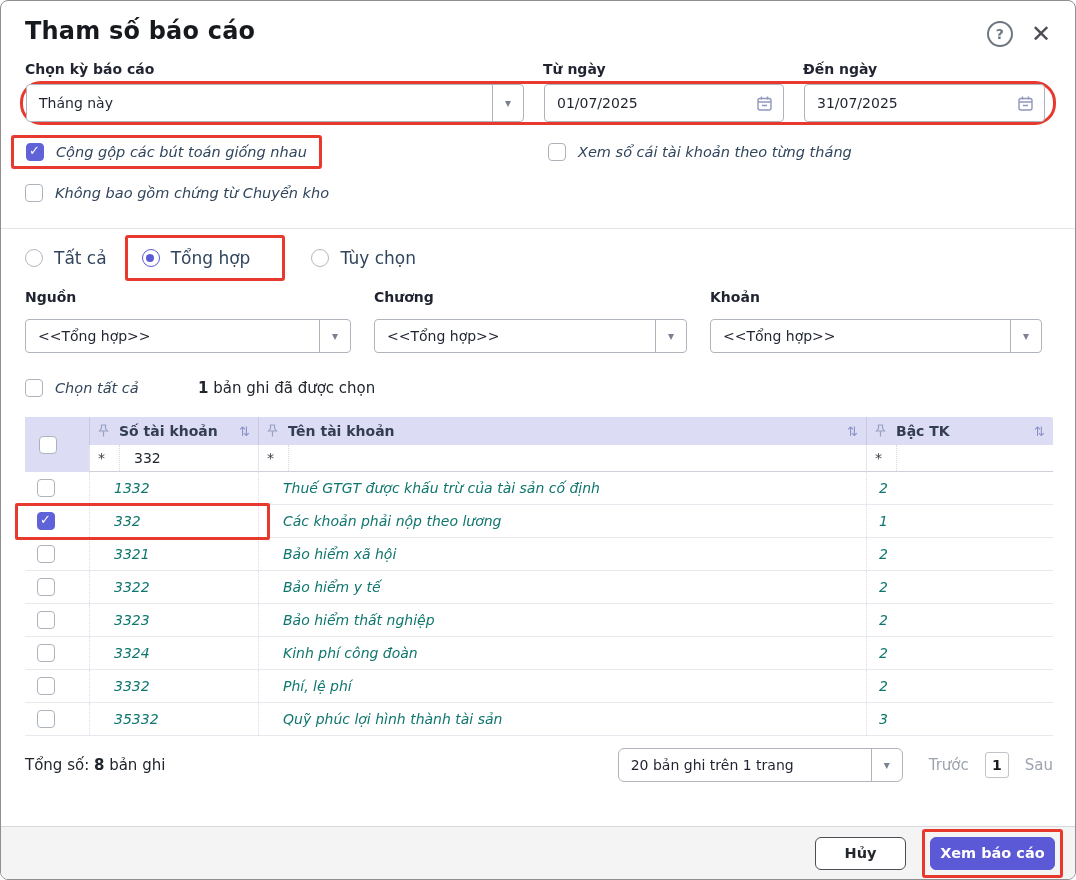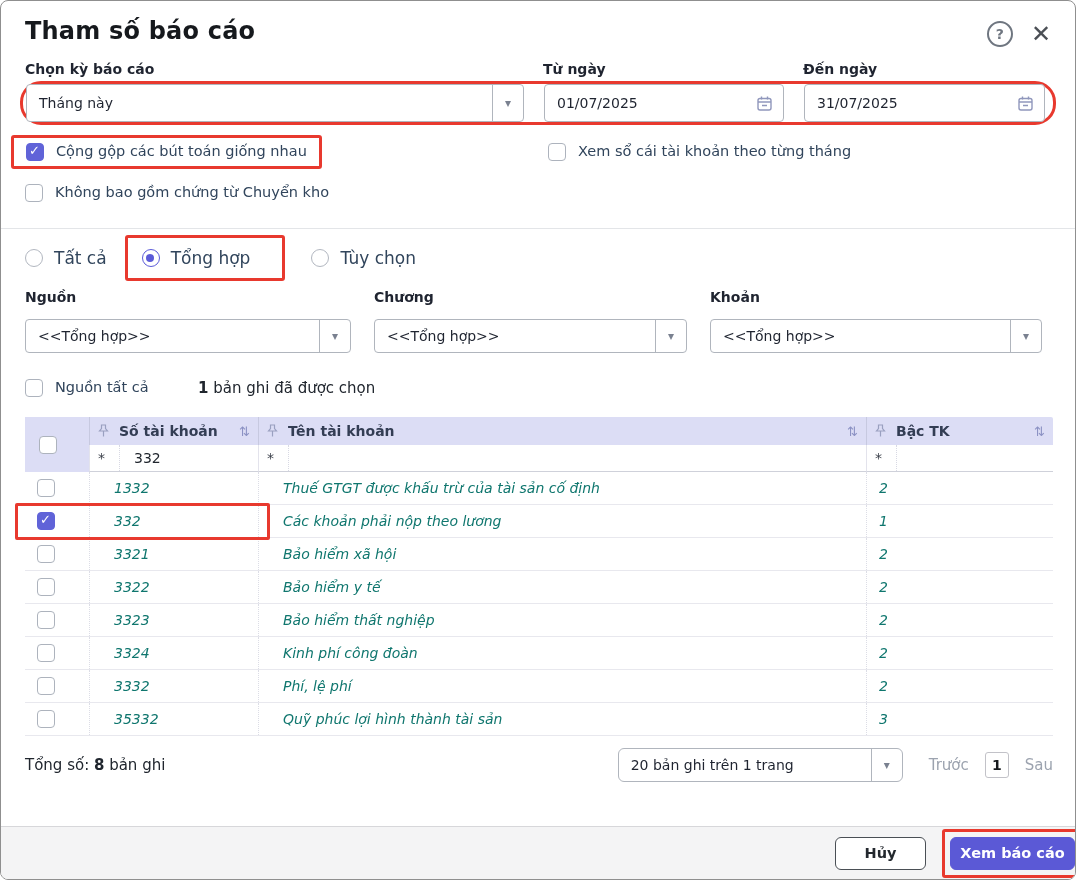--- a/index.html
+++ b/index.html
@@ -64,21 +64,21 @@
   .cbx {
     width: 18px; height: 18px; border: 1.5px solid #adb3bd; border-radius: 4px;
     background: #fff; flex: 0 0 auto; position: relative; cursor: pointer;
   }
   .cbx.on { background: #6063d8; border-color: #6063d8; }
   .cbx.on::after {
     content: "✓"; color: #fff; font-size: 13px; font-weight: bold;
     position: absolute; left: 2px; top: -1px;
   }
   .chk-row { display: flex; align-items: center; }
-  .chk-item { display: flex; align-items: flex-start; gap: 12px; color: #31455c; font-size: 14.5px; }
+  .chk-item { display: flex; align-items: center; gap: 12px; color: #31455c; font-size: 14.5px; font-style: italic; }
   .row-cgb { margin-top: 10px; align-items: center; }
   .box2 { display: inline-flex; padding: 5px 12px; margin-left: -14px; align-items: center; }
   .left-col-523 { width: 523px; display: flex; }
   .row-kbg { margin-top: 15px; }
 
   .divider { border: 0; border-top: 1px solid #e3e5e8; margin: 26px -24px 0 -24px; }
 
   .rad {
     width: 18px; height: 18px; border-radius: 50%;
     border: 1.5px solid #b2b7c0; background: #fff; position: relative; flex: 0 0 auto; cursor: pointer;
@@ -151,21 +151,21 @@
   .pgnum {
     margin-left: 16px; min-width: 24px; height: 26px; border: 1px solid #c2c2c8;
     border-radius: 3px; display: flex; align-items: center; justify-content: center;
     font-weight: bold; color: #16191d; padding: 0 4px;
   }
 
   
   .footer {
     height: 53px; background: #f4f4f5; border-top: 1px solid #d7d7da;
     display: flex; align-items: center; justify-content: flex-end;
-    gap: 16px;
+    padding-right: 20px; gap: 16px;
   }
   .btn {
     height: 33px; border-radius: 6px; font-weight: bold; font-size: 14.5px;
     display: inline-flex; align-items: center; justify-content: center;
     cursor: pointer; font-family: inherit;
   }
   .btn-cancel { width: 91px; background: #fff; border: 1px solid #4a4f55; color: #23282e; }
   .btn-primary { width: 125px; background: #5b59d6; border: 1px solid #5b59d6; color: #fff; }
   .box5 { padding: 5px; margin: -8px -8px -8px 0; }
 </style>
@@ -279,21 +279,21 @@
       </div>
       <div class="select">
         <span class="val">&lt;&lt;Tổng hợp&gt;&gt;</span>
         <span class="caret-box">▾</span>
       </div>
     </div>
 
     <div class="selall-row">
       <div class="chk-item selall">
         <span class="cbx"></span>
-        <span>Nguồn tất cả</span>
+        <span>Chọn tất cả</span>
       </div>
       <div class="sel-info">
         <b>1</b><span> bản ghi đã được chọn</span>
       </div>
     </div>
 
     <div class="tbl">
       <div class="tgrid thead">
         <div class="th-check">
           <span class="cbx"></span>

